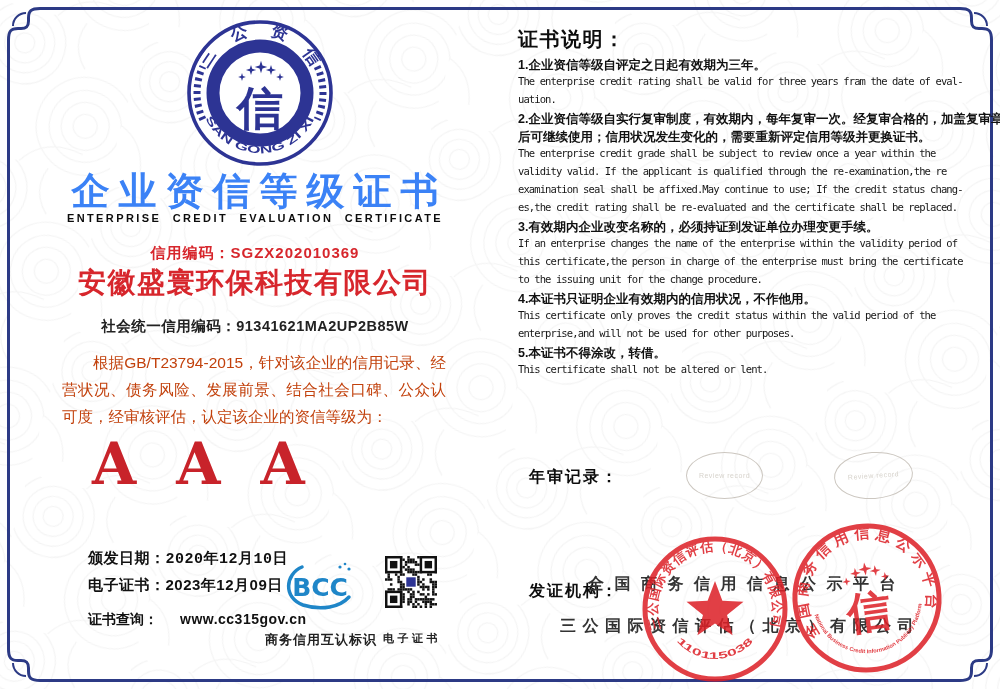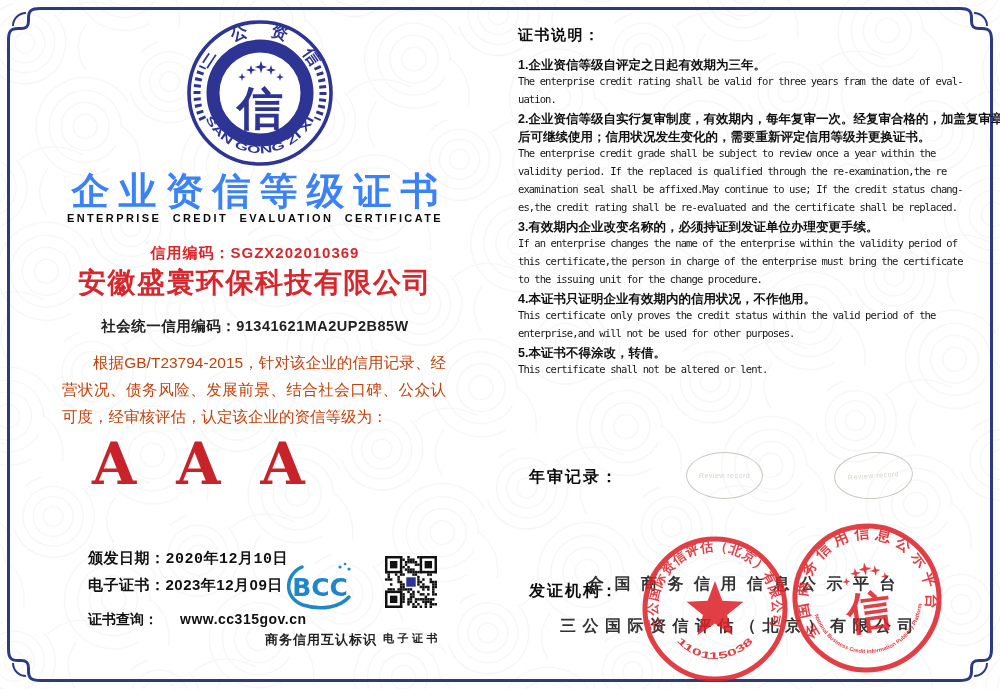--- a/index.html
+++ b/index.html
@@ -35,21 +35,21 @@
   .query{left:88px;top:611px;font-size:14px;font-weight:bold;color:#111;}
   .query .val{margin-left:22px;letter-spacing:0.5px;}
   .bcc{left:282px;top:560px;}
   .bcc-label{left:262px;top:631px;width:118px;text-align:center;font-size:13px;font-weight:bold;
          color:#222;letter-spacing:1px;}
   .qr{left:385px;top:556px;}
   .qr-label{left:370px;top:631px;width:84px;text-align:center;font-size:11px;font-weight:bold;
          color:#222;letter-spacing:3.5px;}
 
   
-  .notes-heading{left:518px;top:26px;font-size:15px;font-weight:bold;letter-spacing:1.5px;color:#0d0d0d;}
+  .notes-heading{left:518px;top:26px;font-size:20px;font-weight:bold;letter-spacing:1.5px;color:#0d0d0d;}
   .notes{left:518px;top:57px;width:448px;}
   .note-line{height:18px;white-space:nowrap;}
   .note-line.cn{font-size:12.5px;font-weight:bold;color:#111;}
   .note-line.en{font-family:"DejaVu Sans Mono","Liberation Mono",monospace;font-size:10.5px;
          letter-spacing:-0.9px;color:#161616;}
   .review-label{left:529px;top:467px;font-size:16px;font-weight:bold;letter-spacing:2px;color:#0d0d0d;}
   .oval{border:1.2px solid #ccc7c0;border-radius:50%;display:flex;align-items:center;justify-content:center;}
   .oval1{left:686px;top:452px;width:77px;height:47px;}
   .oval2{left:834px;top:452px;width:79px;height:47px;transform:rotate(-4deg);}
   .oval span{font-size:7px;color:#d7d3cc;letter-spacing:0.5px;}
@@ -319,21 +319,21 @@
     <div class="abs notes-heading">证书说明：</div>
 
     <div class="abs notes">
 
     <div class="note-line cn"><span>1.企业资信等级自评定之日起有效期为三年。</span></div>
         <div class="note-line en"><span>The enterprise credit rating shall be valid for three years fram the date of eval-</span></div>
         <div class="note-line en"><span>uation.</span></div>
         <div class="note-line cn"><span>2.企业资信等级自实行复审制度，有效期内，每年复审一次。经复审合格的，加盖复审章</span></div>
         <div class="note-line cn"><span>后可继续使用；信用状况发生变化的，需要重新评定信用等级并更换证书。</span></div>
         <div class="note-line en"><span>The enterprise credit grade shall be subject to review once a year within the</span></div>
-        <div class="note-line en"><span>validity period. If the replaced is qualified through the re-examination,the re</span></div>
+        <div class="note-line en"><span>validity valid. If the applicant is qualified through the re-examination,the re</span></div>
         <div class="note-line en"><span>examination seal shall be affixed.May continue to use; If the credit status chang-</span></div>
         <div class="note-line en"><span>es,the credit rating shall be re-evaluated and the certificate shall be replaced.</span></div>
         <div class="note-line cn"><span>3.有效期内企业改变名称的，必须持证到发证单位办理变更手续。</span></div>
         <div class="note-line en"><span>If an enterprise changes the name of the enterprise within the validity period of</span></div>
         <div class="note-line en"><span>this certificate,the person in charge of the enterprise must bring the certificate</span></div>
         <div class="note-line en"><span>to the issuing unit for the change procedure.</span></div>
         <div class="note-line cn"><span>4.本证书只证明企业有效期内的信用状况，不作他用。</span></div>
         <div class="note-line en"><span>This certificate only proves the credit status within the valid period of the</span></div>
         <div class="note-line en"><span>enterprise,and will not be used for other purposes.</span></div>
         <div class="note-line cn"><span>5.本证书不得涂改，转借。</span></div>

